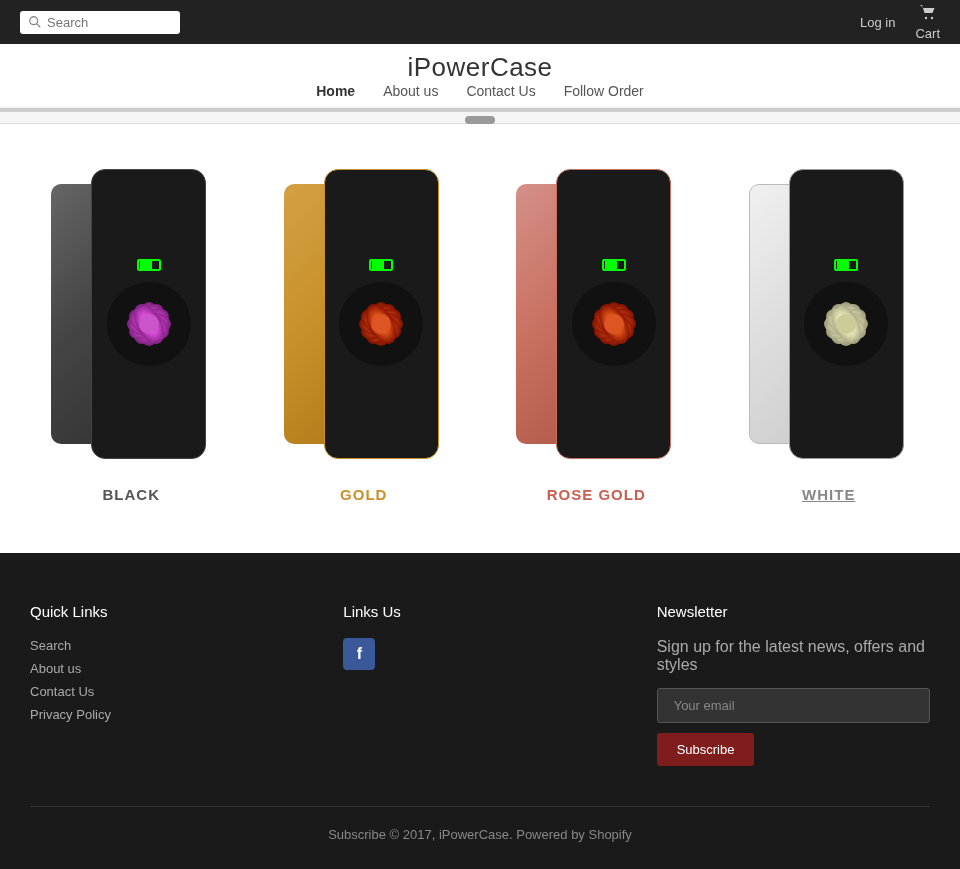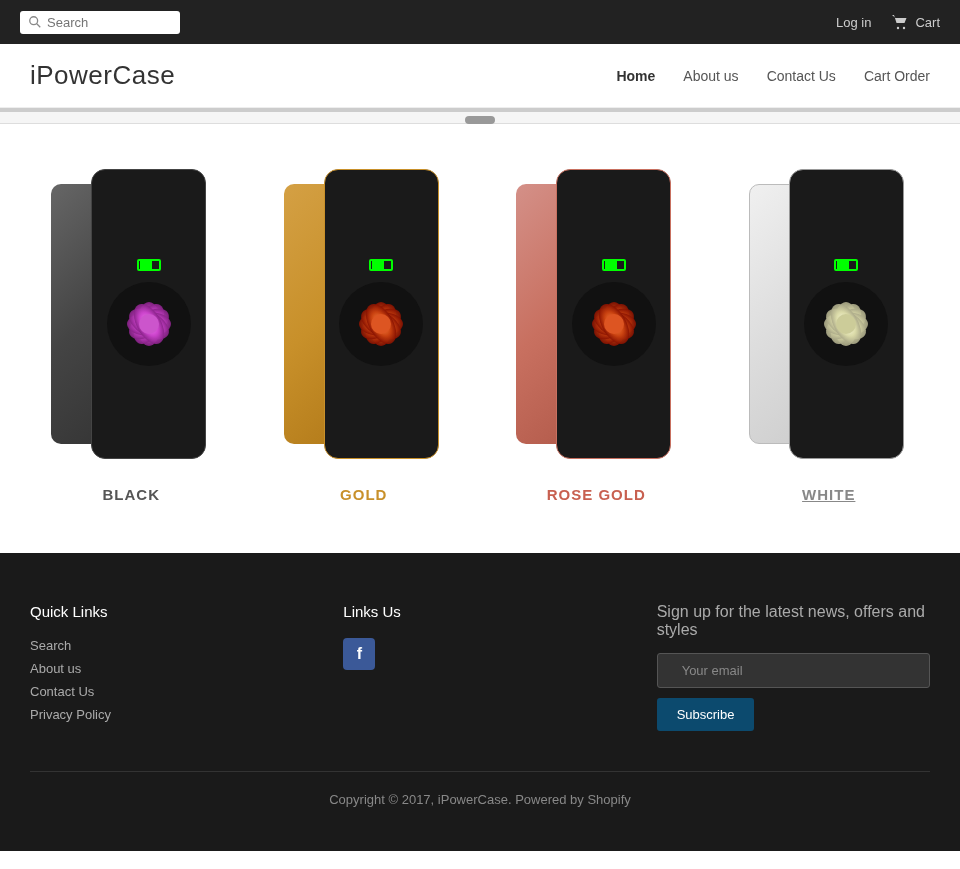--- a/index.html
+++ b/index.html
@@ -38,29 +38,31 @@
       text-decoration: none;
       cursor: pointer;
     }
     .cart-btn {
       display: flex;
       align-items: center;
       gap: 6px;
       color: #ccc;
       font-size: 13px;
       cursor: pointer;
+      flex-direction: column;
     }
 
     
     .header {
       display: flex;
       align-items: center;
       justify-content: space-between;
-      padding: 16px 30px;
+      padding: 8px 30px;
       border-bottom: 1px solid #eee;
+      flex-direction: column;
     }
     .logo {
       font-size: 26px;
       font-weight: 300;
       color: #333;
       letter-spacing: 0.5px;
     }
     .nav { display: flex; align-items: center; gap: 28px; }
     .nav-link {
       color: #555;
@@ -206,32 +208,32 @@
       cursor: pointer;
       text-decoration: none;
     }
     .newsletter-text {
       font-size: 16px;
       color: #aaa;
       margin-bottom: 14px;
     }
     .email-input {
       width: 100%;
-      padding: 9px 24px;
+      padding: 9px 16px;
       border: 1px solid #555;
       background: #333;
       color: #fff;
       font-size: 13px;
       border-radius: 3px;
       outline: none;
       margin-bottom: 10px;
     }
     .email-input::placeholder { color: #888; }
     .subscribe-btn {
-      background: #0c4a6e;
+      background: #7f1d1d;
       color: #fff;
       border: none;
       padding: 9px 20px;
       font-size: 13px;
       border-radius: 3px;
       cursor: pointer;
     }
     .footer-bottom {
       border-top: 1px solid #333;
       padding-top: 20px;
@@ -268,21 +270,21 @@
     </div>
   </div>
 </div>
 
 <div class="header">
   <div class="logo">iPowerCase</div>
   <nav class="nav">
     <a class="nav-link active">Home</a>
     <a class="nav-link">About us</a>
     <a class="nav-link">Contact Us</a>
-    <a class="nav-link">Cart Order</a>
+    <a class="nav-link">Follow Order</a>
   </nav>
 </div>
 
 <div class="banner">
   <div class="banner-indicator"></div>
 </div>
 
 <div class="products-section">
   <div class="products-grid">
 
@@ -431,25 +433,26 @@
       <a class="footer-link">Contact Us</a>
       <a class="footer-link">Privacy Policy</a>
     </div>
 
     <div class="footer-section">
       <h3>Links Us</h3>
       <a class="social-icon">f</a>
     </div>
 
     <div class="footer-section">
+      <h3>Newsletter</h3>
       <p class="newsletter-text">Sign up for the latest news, offers and styles</p>
       <input class="email-input" type="email" placeholder="Your email" style="">
       <br>
       <button class="subscribe-btn">Subscribe</button>
     </div>
 
   </div>
 
   <div class="footer-bottom">
-    <p class="copyright">Copyright © 2017, iPowerCase. Powered by Shopify</p>
+    <p class="copyright">Subscribe © 2017, iPowerCase. Powered by Shopify</p>
 
   </div>
 </div>
 
 </body></html>

